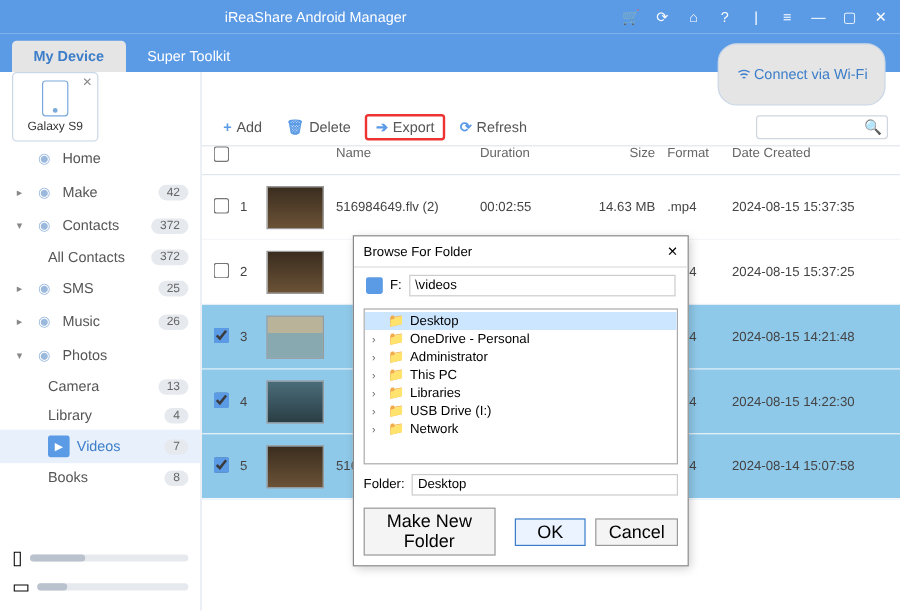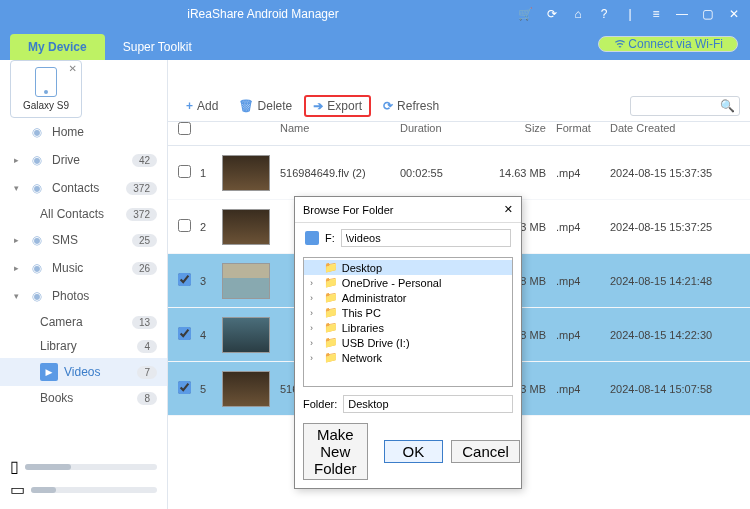--- a/index.html
+++ b/index.html
@@ -7,22 +7,22 @@
 
 
 .titlebar { height: 28px; background: #5b9ae5; color: #fff; display: flex; align-items: center; padding: 0 8px; font-size: 12px; }
 .titlebar .title { flex: 1; text-align: center; font-weight: 400; }
 .titlebar .win-icons { display: flex; gap: 10px; align-items: center; }
 .titlebar .win-icons span { width: 16px; text-align: center; cursor: pointer; }
 
 
 .tabsrow { height: 32px; background: #5b9ae5; display: flex; align-items: flex-end; padding-left: 10px; position: relative; }
 .tabsrow .tab { padding: 6px 18px; font-size: 12px; color: #fff; cursor: pointer; border-radius: 4px 4px 0 0; }
-.tabsrow .tab.active { background: #bef264; color: #3b7dc9; font-weight: 600; }
-.connect-btn { position: absolute; right: 12px; top: 36px; background: #bef264; border: 1px solid #c9d6e6; border-radius: 16px; padding: 0 14px; font-size: 12px; color: #3b7dc9; cursor: pointer; display: flex; align-items: center; gap: 1px; z-index: 3; }
+.tabsrow .tab.active { background: #e5e5e5; color: #3b7dc9; font-weight: 600; }
+.connect-btn { position: absolute; right: 12px; top: 36px; background: #e5e5e5; border: 1px solid #c9d6e6; border-radius: 16px; padding: 18px 14px; font-size: 12px; color: #3b7dc9; cursor: pointer; display: flex; align-items: center; gap: 1px; z-index: 3; }
 
 
 .devicechip { position: absolute; left: 10px; top: 60px; width: 72px; background: #fff; border: 1px solid #c9d6e6; border-radius: 4px; text-align: center; padding: 4px 4px 6px; z-index: 2; }
 .devicechip .phone { width: 22px; height: 30px; border: 1.5px solid #7aa9dc; border-radius: 3px; margin: 2px auto 3px; position: relative; }
 .devicechip .phone::after { content:""; position:absolute; bottom:2px; left:50%; transform:translateX(-50%); width:4px; height:4px; border-radius:50%; background:#7aa9dc; }
 .devicechip .x { position: absolute; right: 4px; top: 2px; font-size: 10px; color: #888; cursor: pointer; }
 .devicechip .label { font-size: 10px; color: #333; }
 
 
 .content { display: flex; height: calc(509px - 60px); margin-top: 0; }
@@ -66,21 +66,21 @@
 
 .tbody { flex: 1; overflow: hidden; }
 .trow { display: flex; align-items: center; height: 54px; font-size: 11px; color: #444; padding: 0 10px; border-bottom: 1px solid #f4f6f9; }
 .trow.sel { background: #8fc9ea; }
 .trow .thumb { width: 48px; height: 36px; background: linear-gradient(#3a2d1f, #6b5236); border: 1px solid #999; }
 .trow .thumb.beach { background: linear-gradient(#b9b39a 40%, #88a9b0 40%); }
 .trow .thumb.wave { background: linear-gradient(#4a6d7a, #2a3d44); }
 .trow input[type=checkbox] { accent-color: #5b9ae5; }
 
 
-.dialog { position: absolute; left: 294px; top: 196px; width: 228px; background: #fff; border: 1px solid #888; box-shadow: 2px 2px 8px rgba(0,0,0,.2); z-index: 10; font-size: 11px; }
+.dialog { position: absolute; left: 294px; top: 196px; width: 280px; background: #fff; border: 1px solid #888; box-shadow: 2px 2px 8px rgba(0,0,0,.2); z-index: 10; font-size: 11px; }
 .dialog .dtitle { display:flex; align-items:center; justify-content:space-between; padding: 6px 8px; border-bottom: 1px solid #ddd; }
 .dialog .dtitle .x { cursor:pointer; }
 .dialog .dpath { padding: 6px 10px; display:flex; align-items:center; gap:6px; }
 .dialog .dpath .drive { width:14px; height:14px; background:#5b9ae5; border-radius:2px; }
 .dialog .dpath input { flex:1; border:1px solid #ccc; height:18px; padding:0 4px; font-size:11px; }
 .dialog .tree { margin: 4px 8px; border:1px solid #aaa; height: 130px; overflow:auto; padding:2px 0; }
 .dialog .tree .node { display:flex; align-items:center; gap:4px; padding:1px 6px; font-size:11px; cursor:pointer; }
 .dialog .tree .node.sel { background:#cde6ff; }
 .dialog .tree .node .chev { width:10px; font-size:9px; color:#666; }
 .dialog .dfolder { display:flex; align-items:center; gap:6px; padding:4px 8px; }
@@ -134,21 +134,21 @@
   <div class="sidebar">
     <div id="sidebar-list">
         <div class="side-item">
           <span class="expander"></span>
     <span class="icon">◉</span>
     <span class="lbl">Home</span>
     </div>
         <div class="side-item">
           <span class="expander">▸</span>
     <span class="icon">◉</span>
-    <span class="lbl">Drive</span>
+    <span class="lbl">Make</span>
     <span class="badge">42</span>
         </div>
         <div class="side-item">
           <span class="expander">▾</span>
     <span class="icon">◉</span>
     <span class="lbl">Contacts</span>
     <span class="badge">372</span>
         </div>
         <div class="side-item child">
       <span class="lbl">All Contacts</span>

